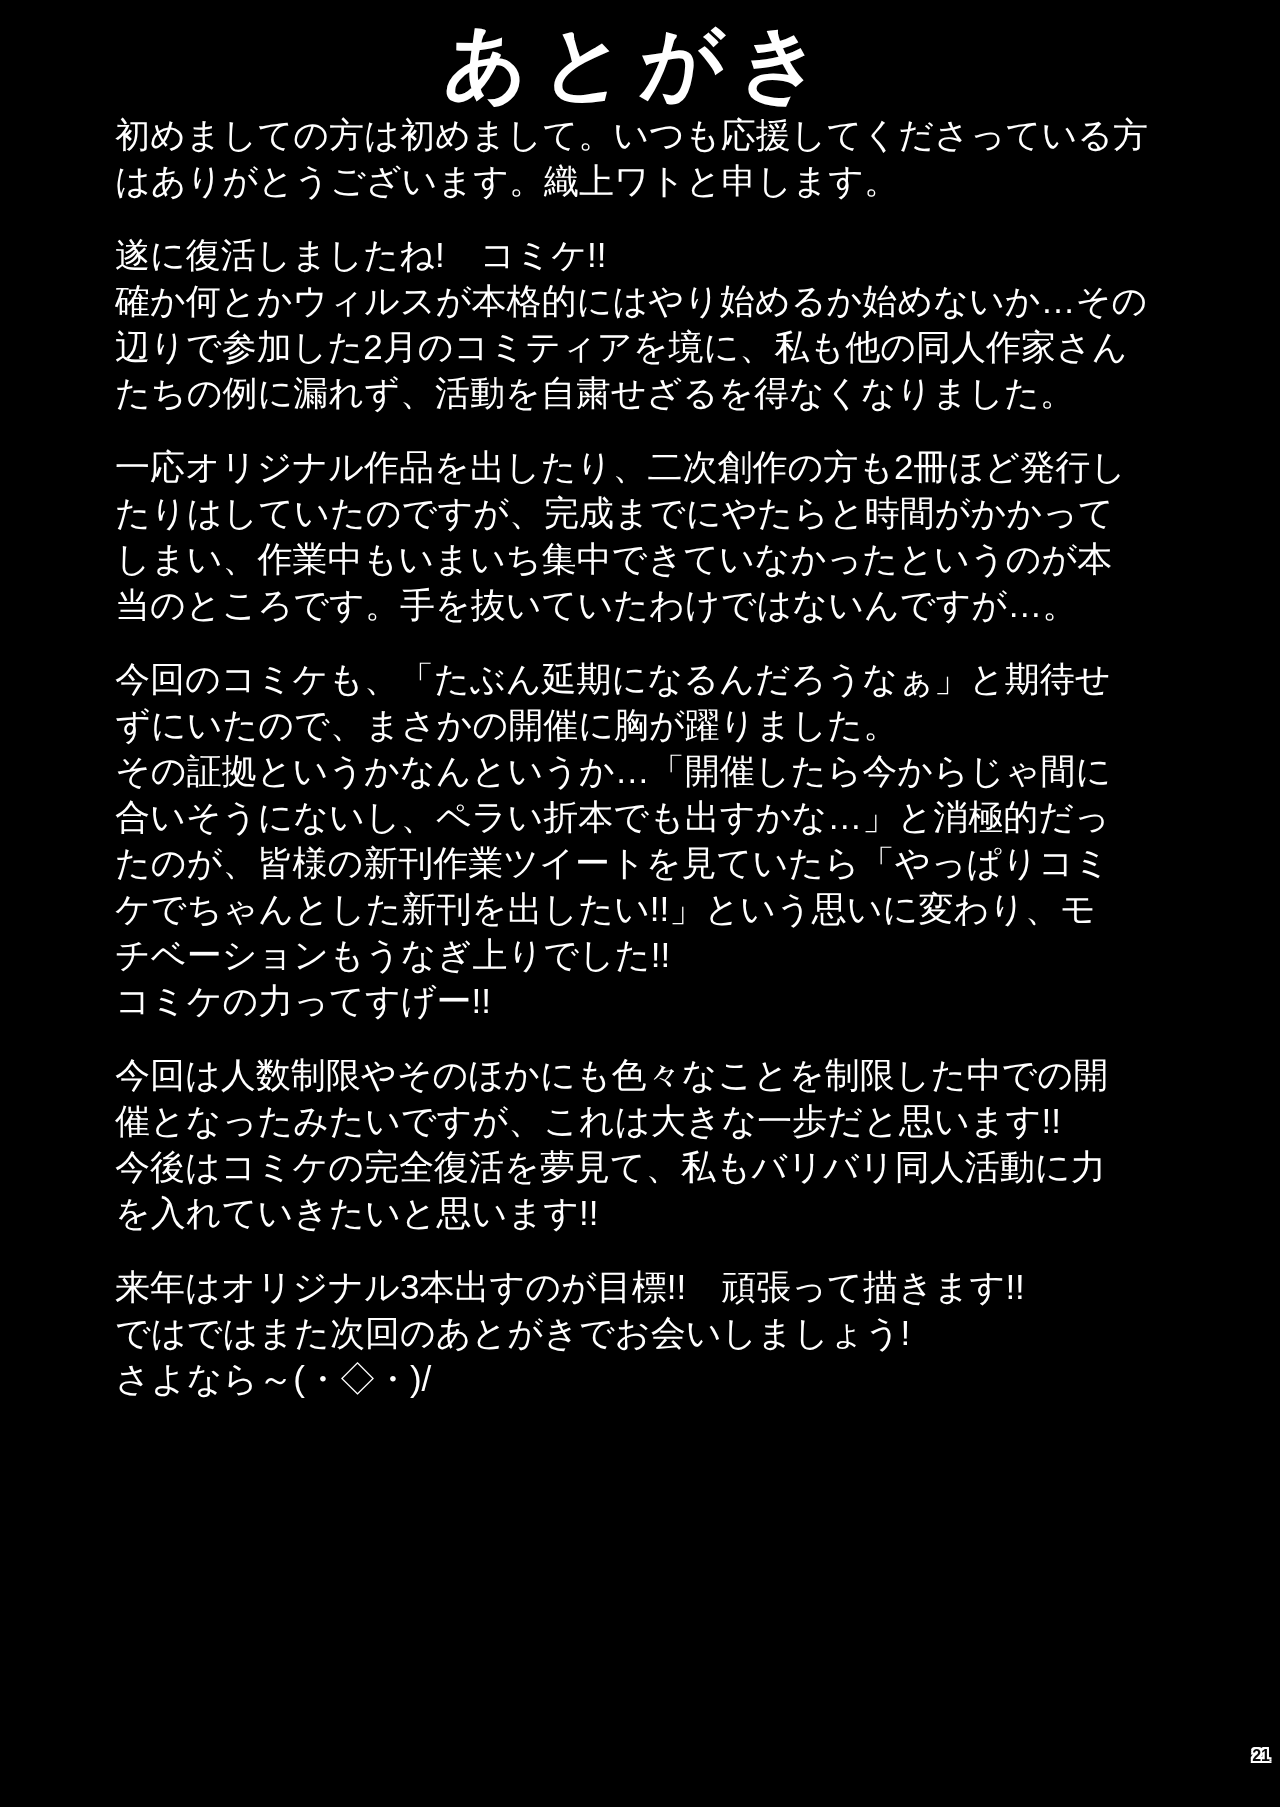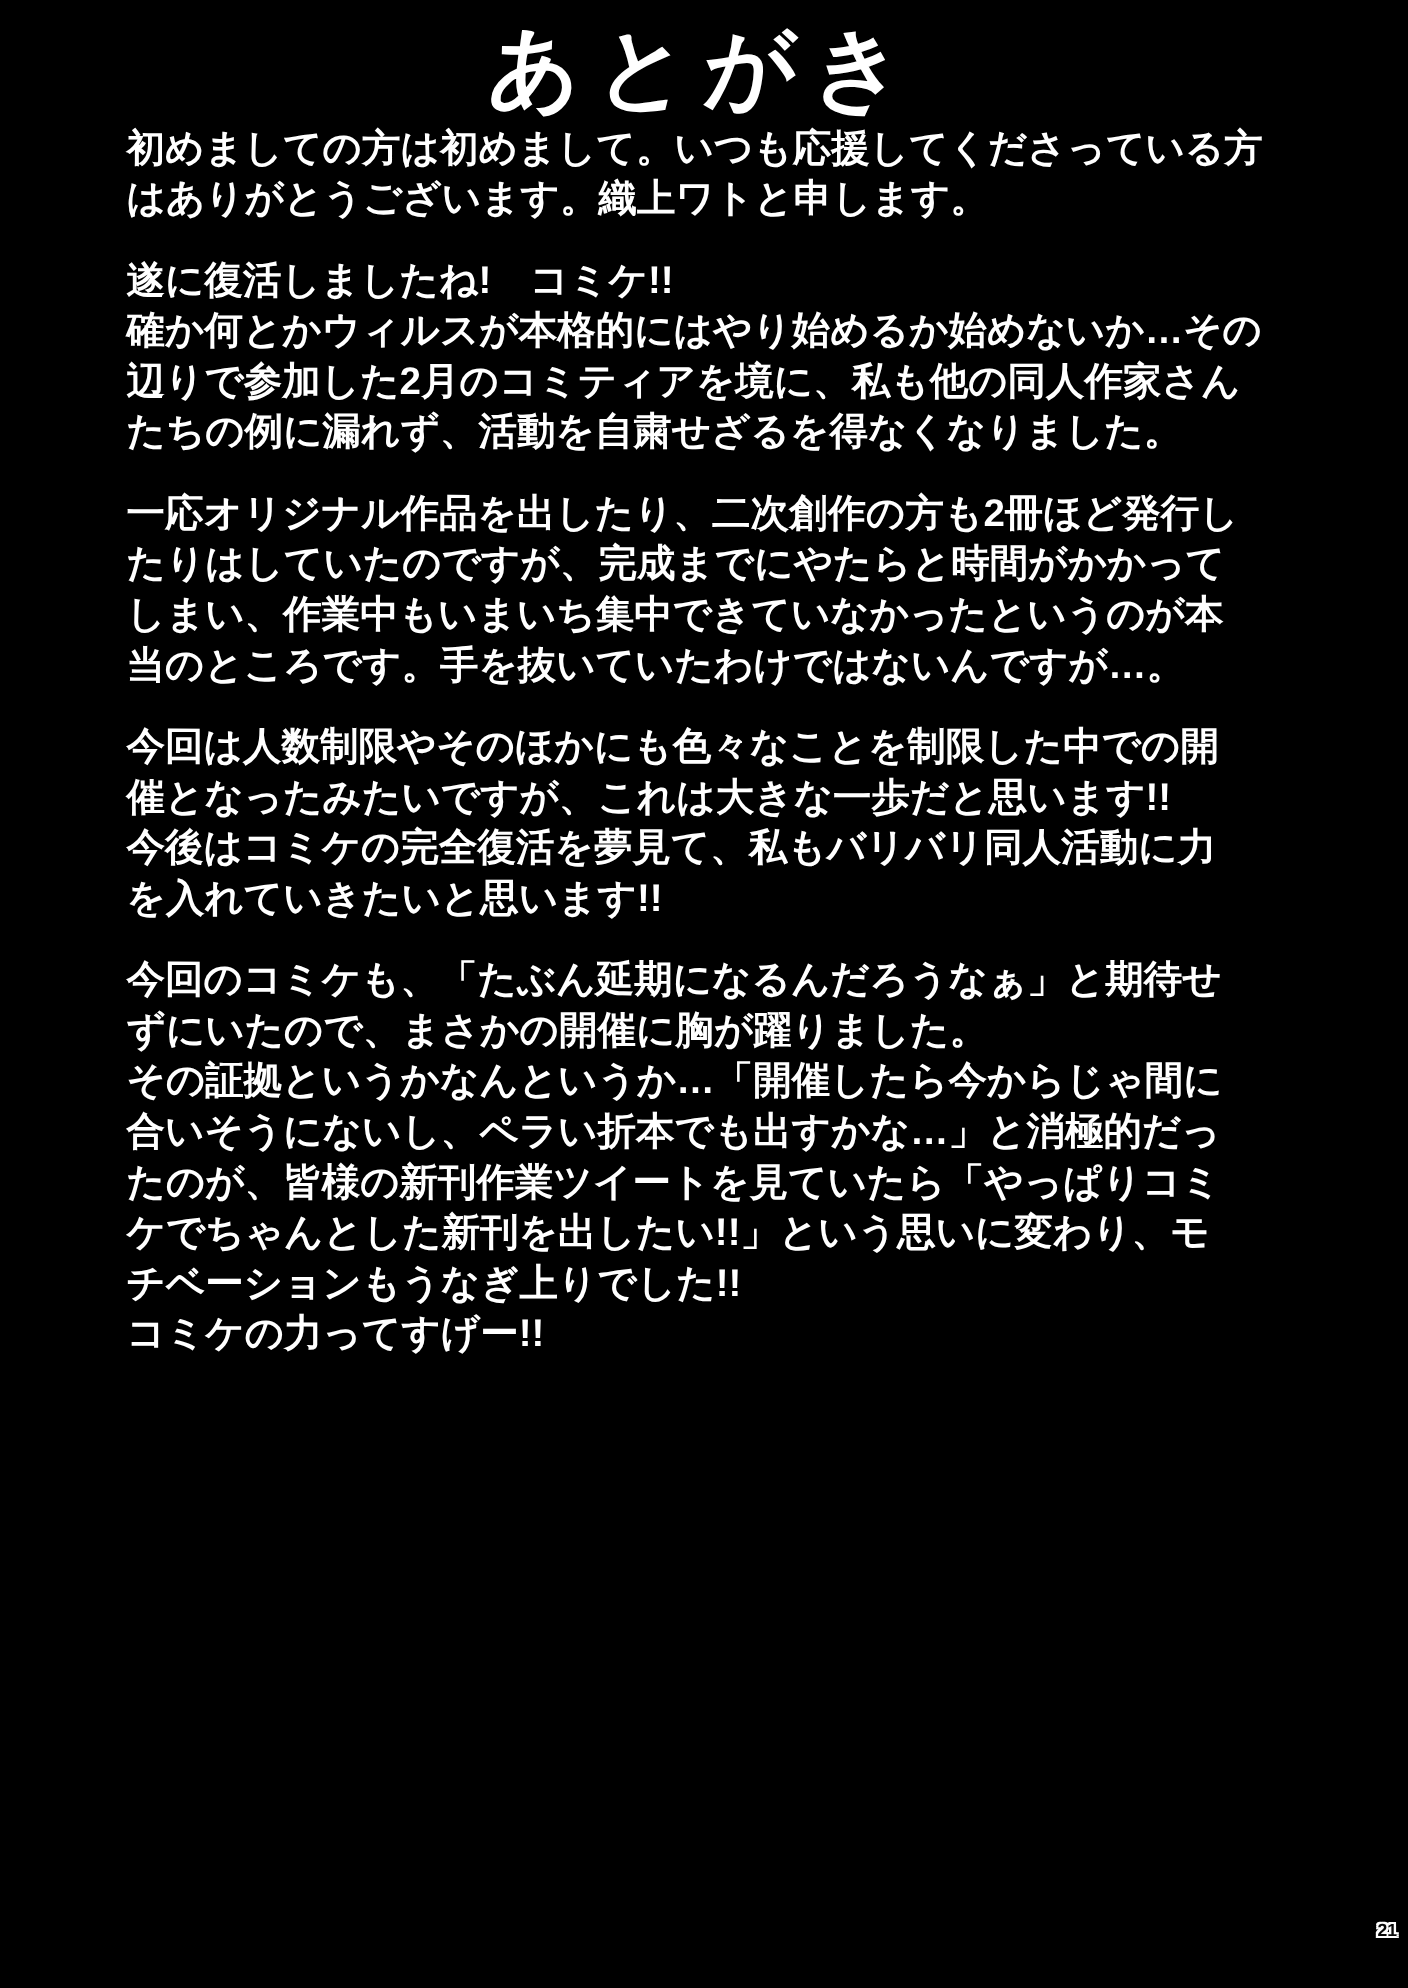--- a/index.html
+++ b/index.html
@@ -28,21 +28,21 @@
     line-height: 1.1;
     transform: skewX(-2deg);
   }
   .body-text {
     position: absolute;
     top: 112px;
     left: 115px;
     width: 1060px;
     color: #ffffff;
     font-size: 35px;
-    font-weight: bold;
+    font-weight: normal;
     line-height: 46px;
   }
   .para {
     margin: 0;
     white-space: pre-line;
   }
   .para + .para {
     margin-top: 28px;
   }
   .page-number {
@@ -70,28 +70,31 @@
       <p class="para">初めましての方は初めまして。いつも応援してくださっている方
 はありがとうございます。織上ワトと申します。</p>
       <p class="para">遂に復活しましたね!　コミケ!!
 確か何とかウィルスが本格的にはやり始めるか始めないか…その
 辺りで参加した2月のコミティアを境に、私も他の同人作家さん
 たちの例に漏れず、活動を自粛せざるを得なくなりました。</p>
       <p class="para">一応オリジナル作品を出したり、二次創作の方も2冊ほど発行し
 たりはしていたのですが、完成までにやたらと時間がかかって
 しまい、作業中もいまいち集中できていなかったというのが本
 当のところです。手を抜いていたわけではないんですが…。</p>
-      <p class="para">今回は人数制限やそのほかにも色々なことを制限した中での開
-催となったみたいですが、これは大きな一歩だと思います!!
-今後はコミケの完全復活を夢見て、私もバリバリ同人活動に力
-を入れていきたいと思います!!</p>
       <p class="para">今回のコミケも、「たぶん延期になるんだろうなぁ」と期待せ
 ずにいたので、まさかの開催に胸が躍りました。
 その証拠というかなんというか…「開催したら今からじゃ間に
 合いそうにないし、ペラい折本でも出すかな…」と消極的だっ
 たのが、皆様の新刊作業ツイートを見ていたら「やっぱりコミ
 ケでちゃんとした新刊を出したい!!」という思いに変わり、モ
 チベーションもうなぎ上りでした!!
 コミケの力ってすげー!!</p>
+      <p class="para">今回は人数制限やそのほかにも色々なことを制限した中での開
+催となったみたいですが、これは大きな一歩だと思います!!
+今後はコミケの完全復活を夢見て、私もバリバリ同人活動に力
+を入れていきたいと思います!!</p>
+      <p class="para">来年はオリジナル3本出すのが目標!!　頑張って描きます!!
+ではではまた次回のあとがきでお会いしましょう!
+さよなら～(・◇・)/</p>
     </div>
 
   <div class="page-number">21</div>
 </div>
 
 </body></html>

